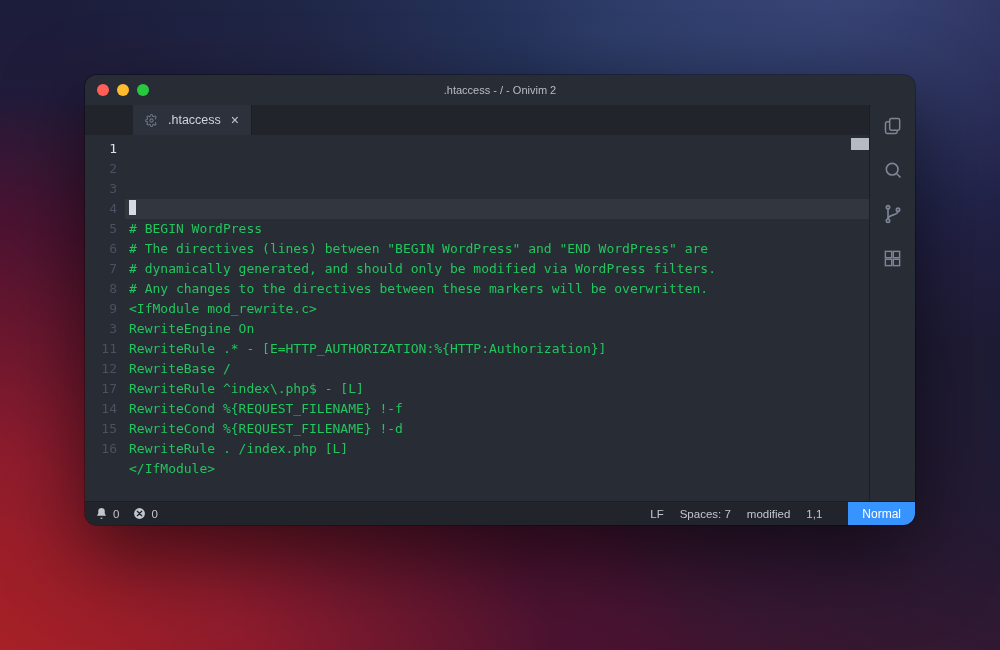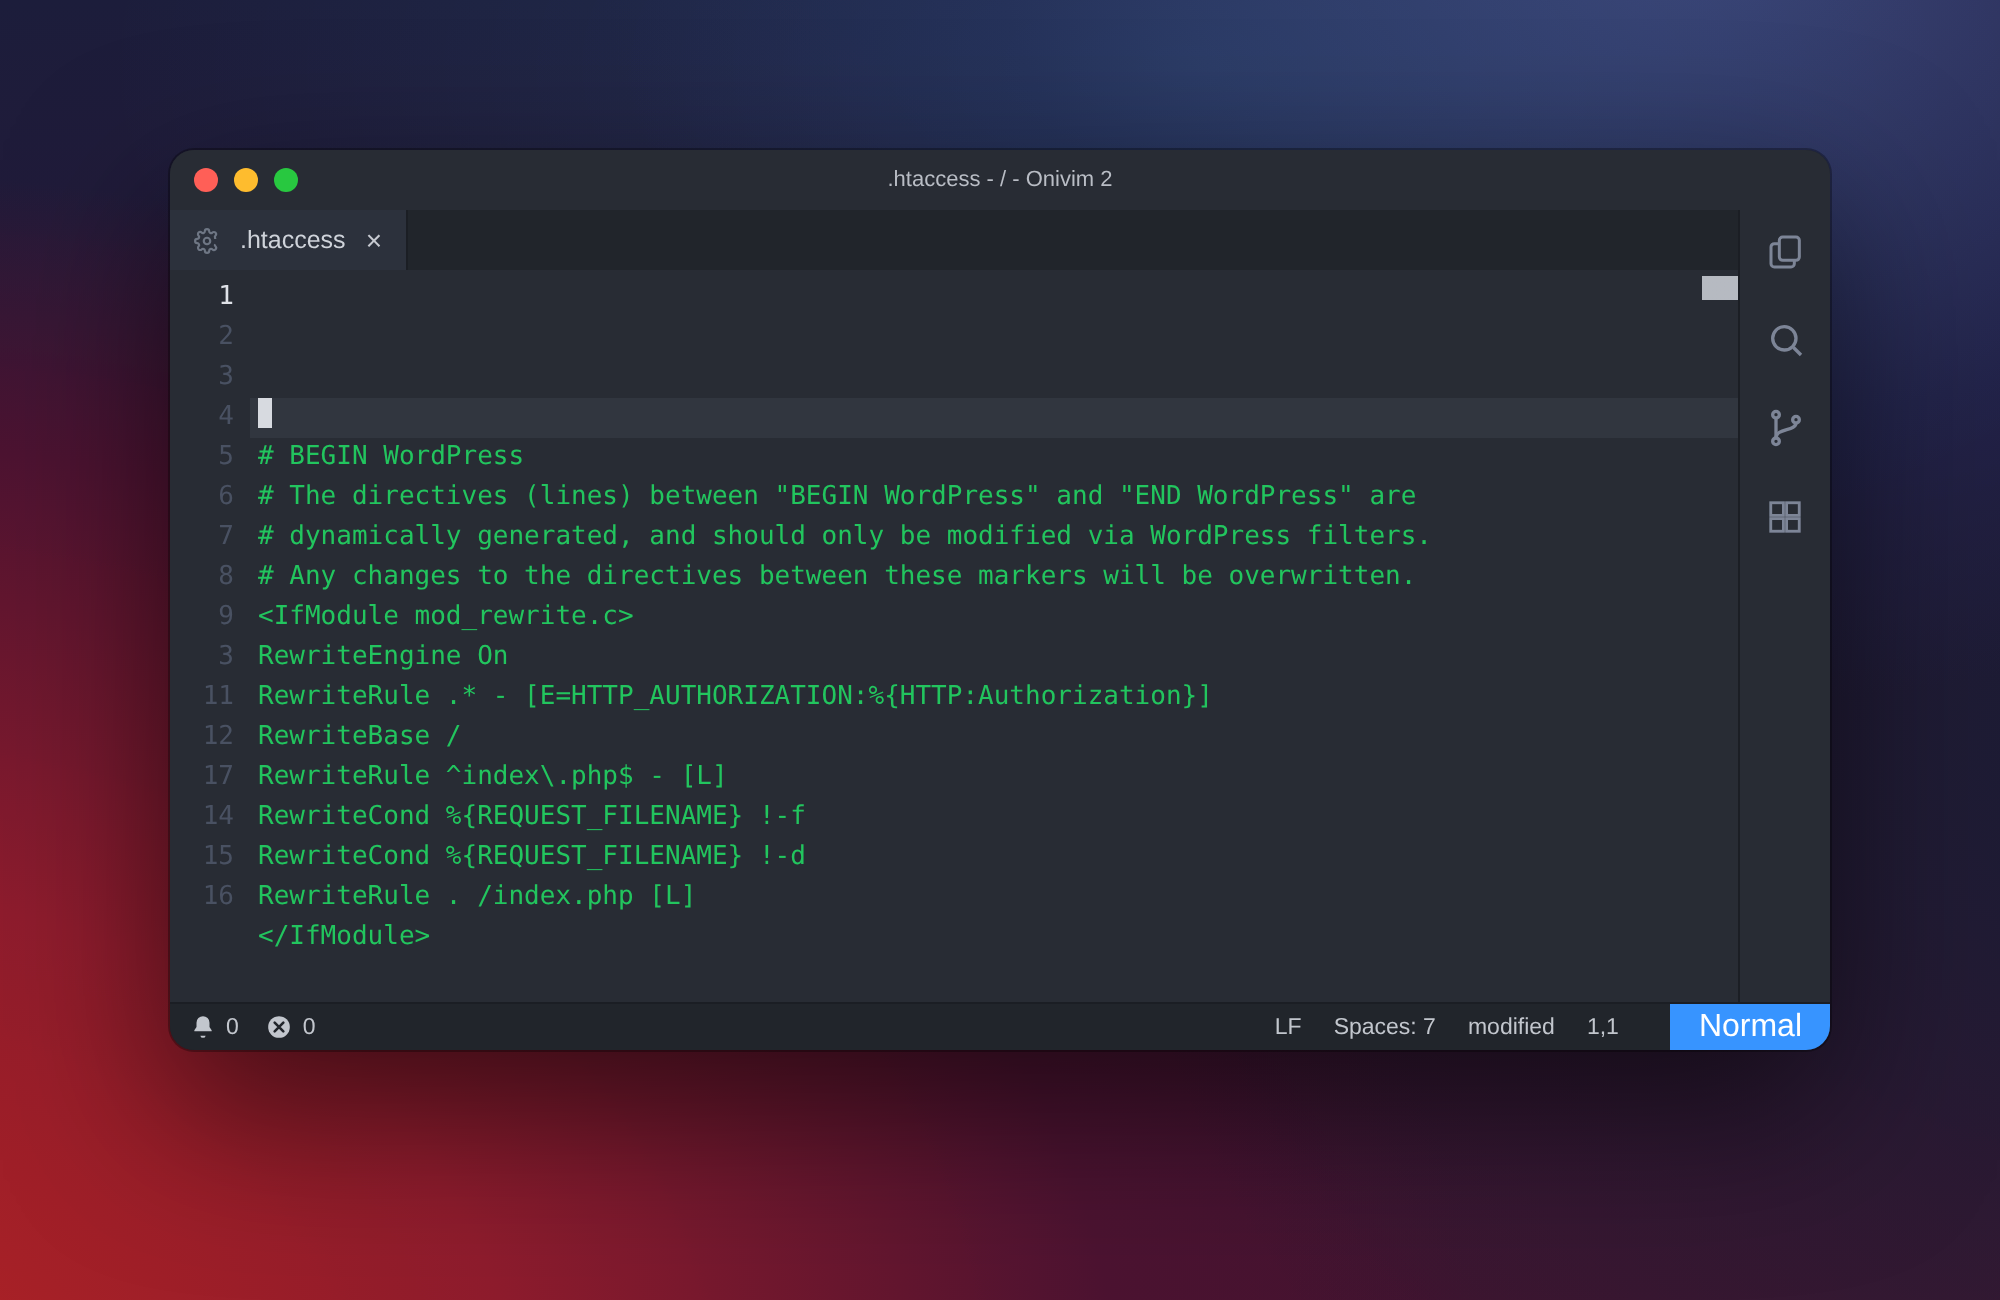--- a/index.html
+++ b/index.html
@@ -47,21 +47,21 @@
   .tl.red { background: #ff5f57; } .tl.yellow { background: #febc2e; } .tl.green { background: #28c840; }
   .wintitle {
     position: absolute; left: 0; right: 0; text-align: center;
     color: #b9bdc5; font-size: 11px; font-weight: 500;
     pointer-events: none;
   }
   .body { flex: 1; display: flex; min-height: 0; }
   .left { flex: 1; display: flex; flex-direction: column; min-width: 0; }
   .tabs {
     height: 30px; background: #21252b;
-    display: flex; align-items: stretch;
+    display: flex; align-items: stretch; padding-left: 48px;
   }
   .tab {
     display: flex; align-items: center; gap: 10px;
     padding: 0 12px;
     background: #2c313c; color: #cfd3da;
     font-size: 12.5px;
     border-right: 1px solid #1b1e24;
   }
   .tab .gear { color: #6e7684; display:flex; align-items:center; }
   .tab .close { color: #c7cad1; font-size: 14px; line-height: 1; cursor:pointer; }
@@ -109,21 +109,21 @@
     display: flex; align-items: center;
     font-size: 11.5px; color: #c2c6cd;
     border-top: 1px solid #1b1e24;
   }
   .status-left { display: flex; align-items: center; gap: 14px; padding-left: 10px; }
   .status-left .grp { display: flex; align-items: center; gap: 5px; }
   .status-right { margin-left: auto; display: flex; align-items: center; gap: 16px; padding-right: 0; }
   .mode {
     background: #3794ff; color: #fff;
     height: 24px; display: flex; align-items: center;
-    padding: 0 14px; font-size: 16px; font-weight: 500;
+    padding: 0 14px; font-size: 12px; font-weight: 500;
   }
   .count { font-size: 11.5px; }
   svg { display: block; }
 </style>
 </head>
 <body>
 
 <div class="wallpaper"></div>
 
 <div class="win">

